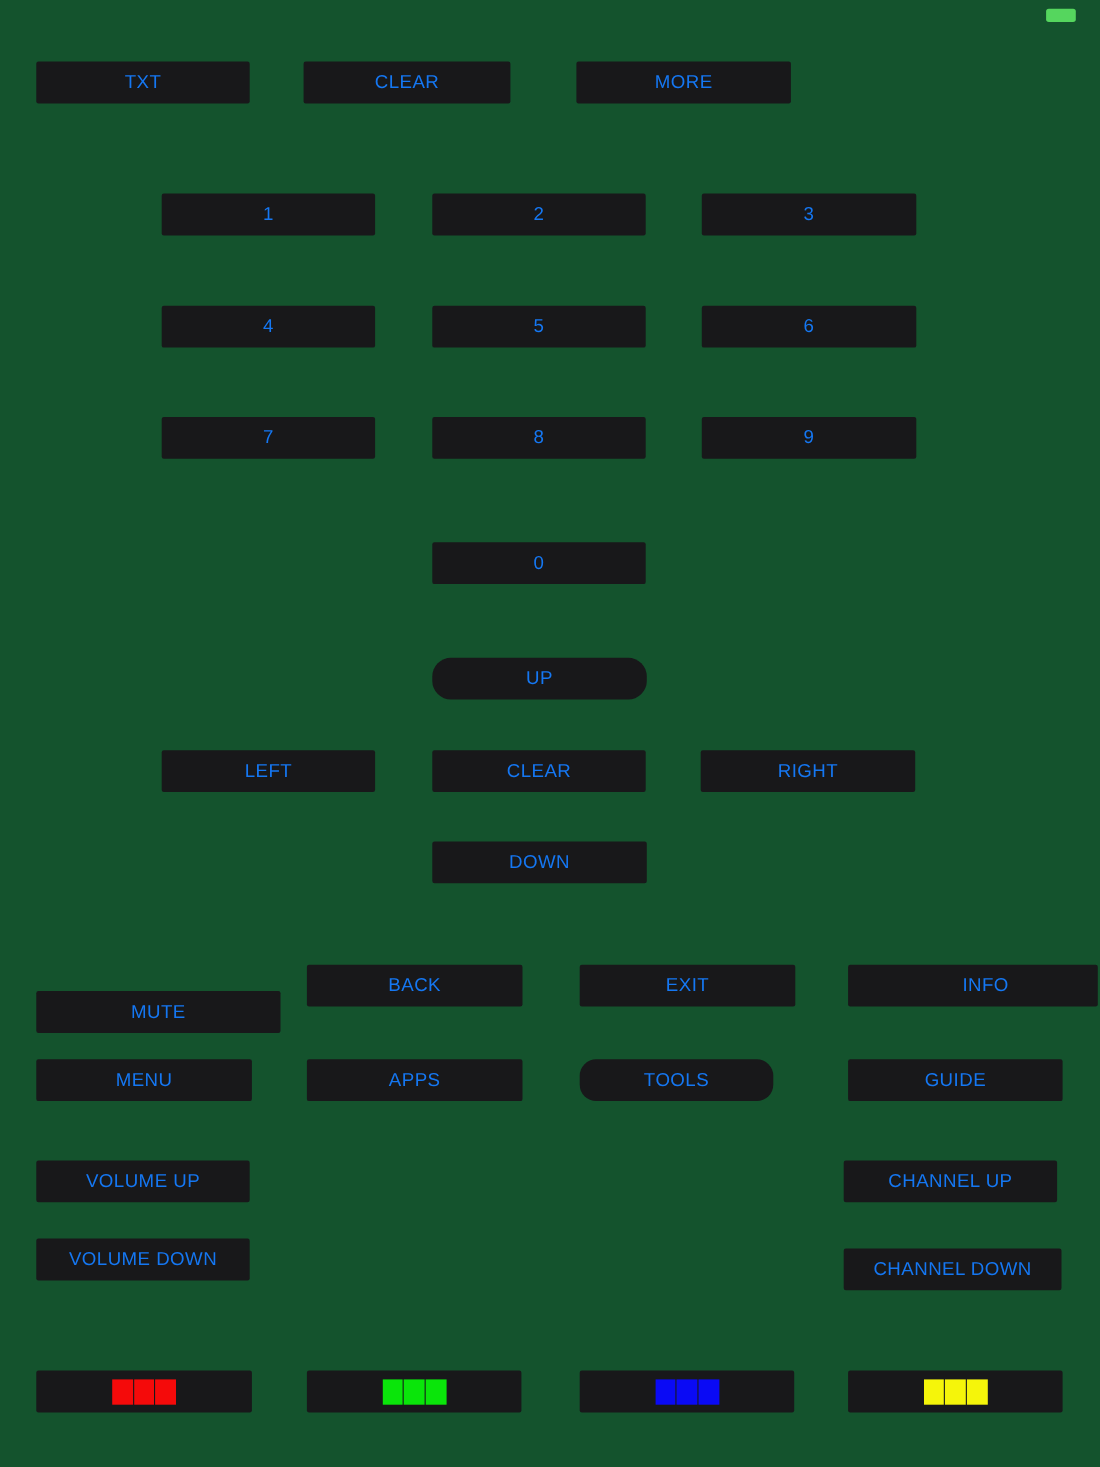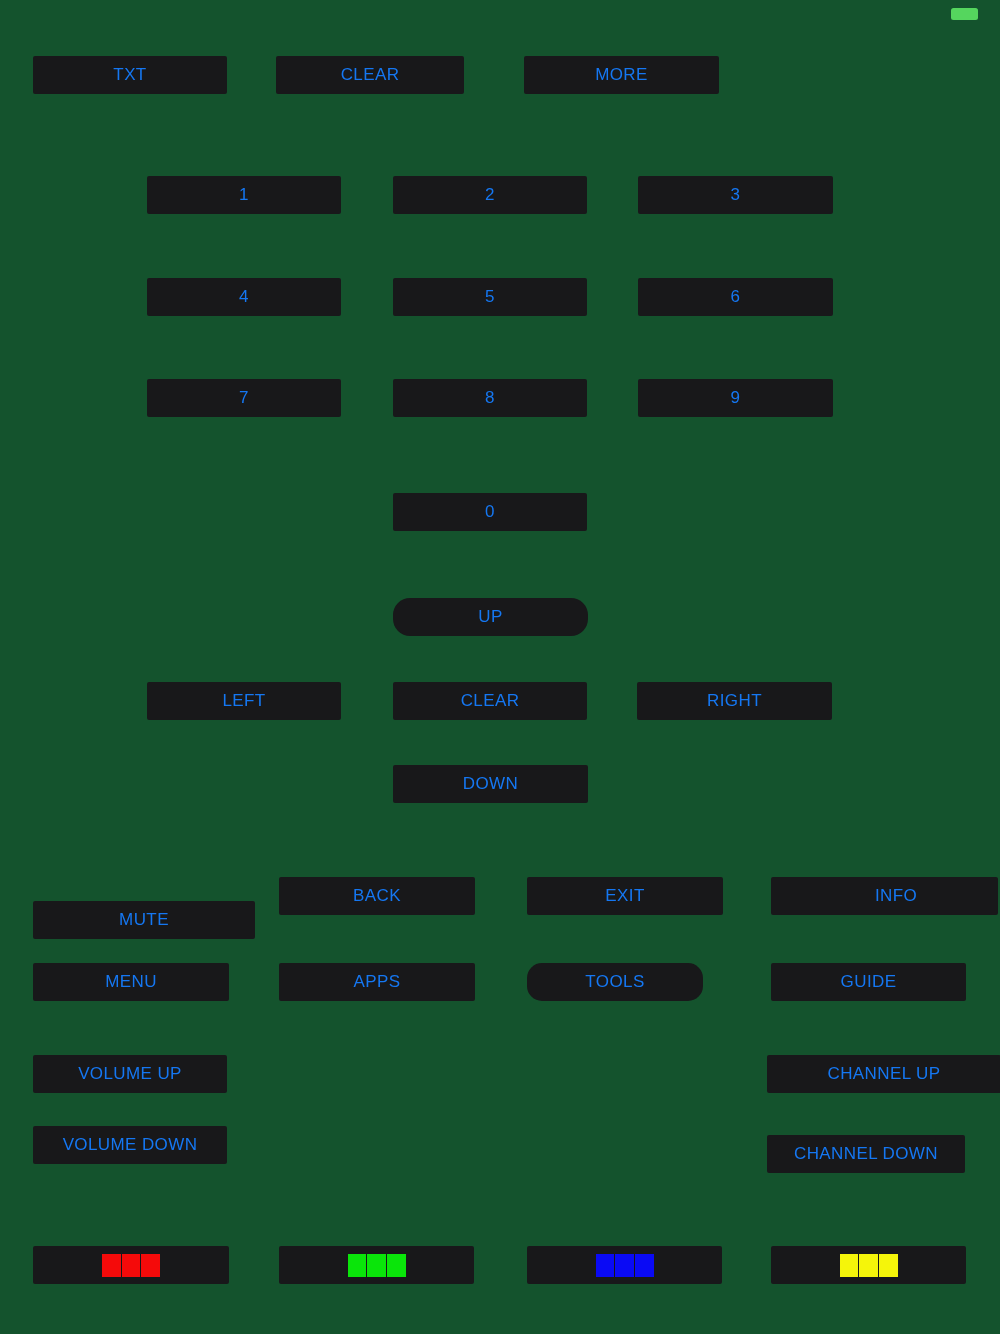--- a/index.html
+++ b/index.html
@@ -72,21 +72,21 @@
   <div class="btn" style="left:279px;top:877px;width:196px;">BACK</div>
   <div class="btn" style="left:527px;top:877px;width:196px;">EXIT</div>
   <div class="btn" style="left:771px;top:877px;width:204px;padding-left:23px;">INFO</div>
 
   <div class="btn" style="left:33px;top:963px;width:196px;">MENU</div>
   <div class="btn" style="left:279px;top:963px;width:196px;">APPS</div>
   <div class="btn" style="left:527px;top:963px;width:176px;border-radius:15px;">TOOLS</div>
   <div class="btn" style="left:771px;top:963px;width:195px;">GUIDE</div>
 
   <div class="btn" style="left:33px;top:1055px;width:194px;">VOLUME UP</div>
-  <div class="btn" style="left:767px;top:1055px;width:234px;">CHANNEL UP</div>
+  <div class="btn" style="left:767px;top:1055px;width:194px;">CHANNEL UP</div>
   <div class="btn" style="left:33px;top:1126px;width:194px;">VOLUME DOWN</div>
   <div class="btn" style="left:767px;top:1135px;width:198px;">CHANNEL DOWN</div>
 
   <div class="btn" style="left:33px;top:1246px;width:196px;">
     <span class="cblock">
       <span class="cseg" style="background: rgb(245, 10, 10);"></span>
       <span class="cseg" style="background: rgb(245, 10, 10);"></span>
       <span class="cseg" style="background: rgb(245, 10, 10);"></span>
     </span>
   </div>

